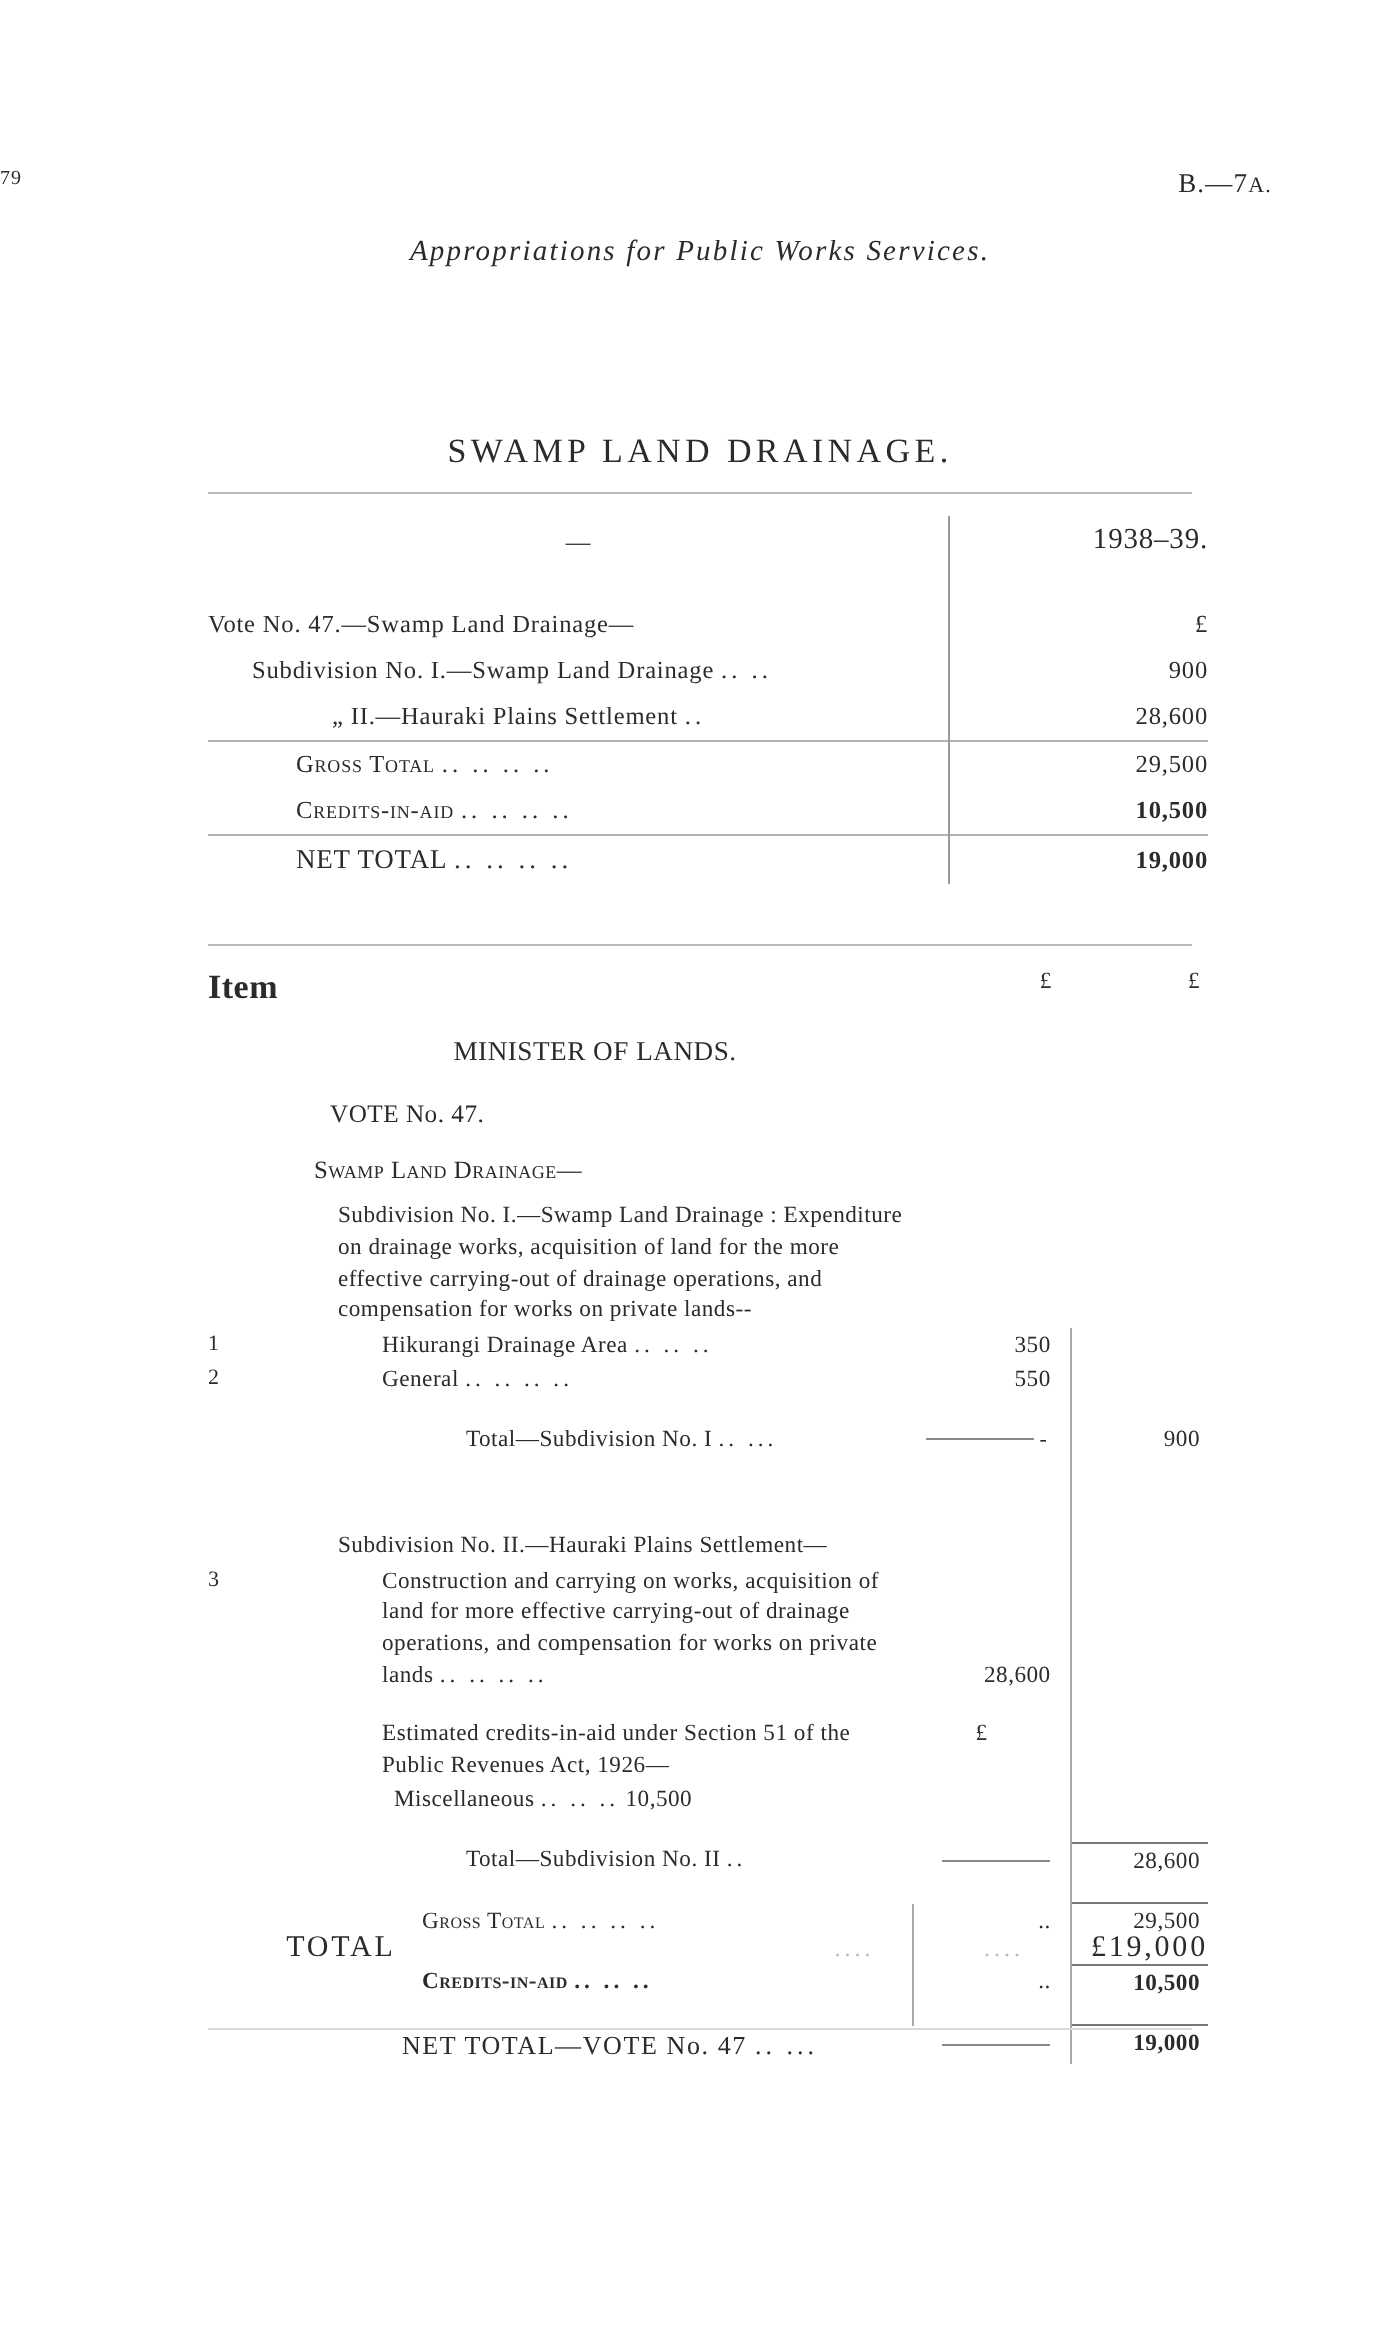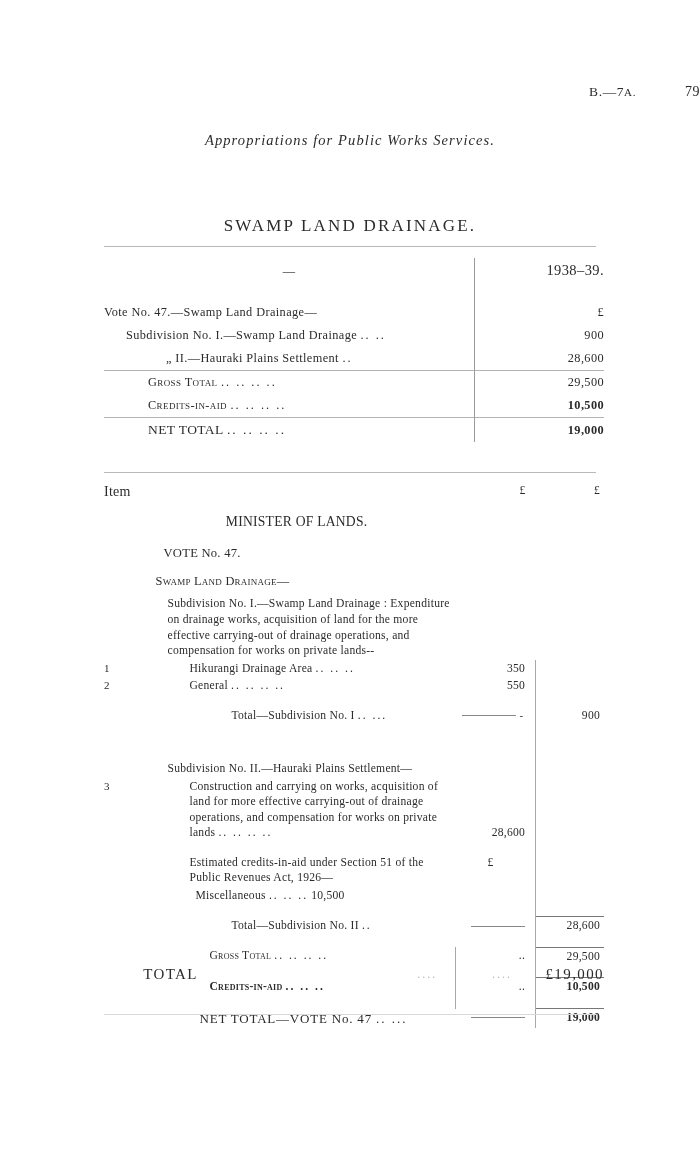--- a/index.html
+++ b/index.html
@@ -19,37 +19,37 @@
     position: absolute;
     left: 0; top: 0;
     width: 700px;
     height: 1163px;
   }
   
   .pageno {
     position: absolute;
     left: 0; right: 0;
     top: 84px;
-    text-align: right;
-    font-size: 14px;
+    text-align: left;
+    font-size: 10px;
     letter-spacing: 0.5px;
   }
   .docref {
     position: absolute;
     right: 64px;
     top: 84px;
     font-size: 13.5px;
     letter-spacing: 0.6px;
     white-space: nowrap;
   }
   .docref .sm { font-size: 11px; }
   .running-head {
     position: absolute;
     left: 0; right: 0;
-    top: 132px;
+    top: 118px;
     text-align: center;
     font-style: italic;
     font-size: 14.5px;
     letter-spacing: 1.1px;
   }
   .maintitle {
     position: absolute;
     left: 0; right: 0;
     top: 216px;
     text-align: center;
@@ -123,21 +123,21 @@
   }
   .detail td {
     vertical-align: top;
     padding: 1px 0;
     letter-spacing: 0.25px;
   }
   .c-item { width: 34px; text-align: left; font-size: 11px;}
   .c-text { width: 330px; }
   .c-a { width: 70px; text-align: right; padding-right: 10px !important; }
   .c-b { width: 66px; text-align: right; padding-right: 4px !important; }
-  .item-hdr { font-size: 14px; }
+  .item-hdr { font-size: 17px; font-weight: bold; }
   .minister {
     text-align: center;
     font-size: 13.6px;
     letter-spacing: 1.6px;
     padding-top: 10px !important;
     padding-bottom: 8px !important;
   }
   .votehdr {
     font-size: 12.6px;
     letter-spacing: 1px;

